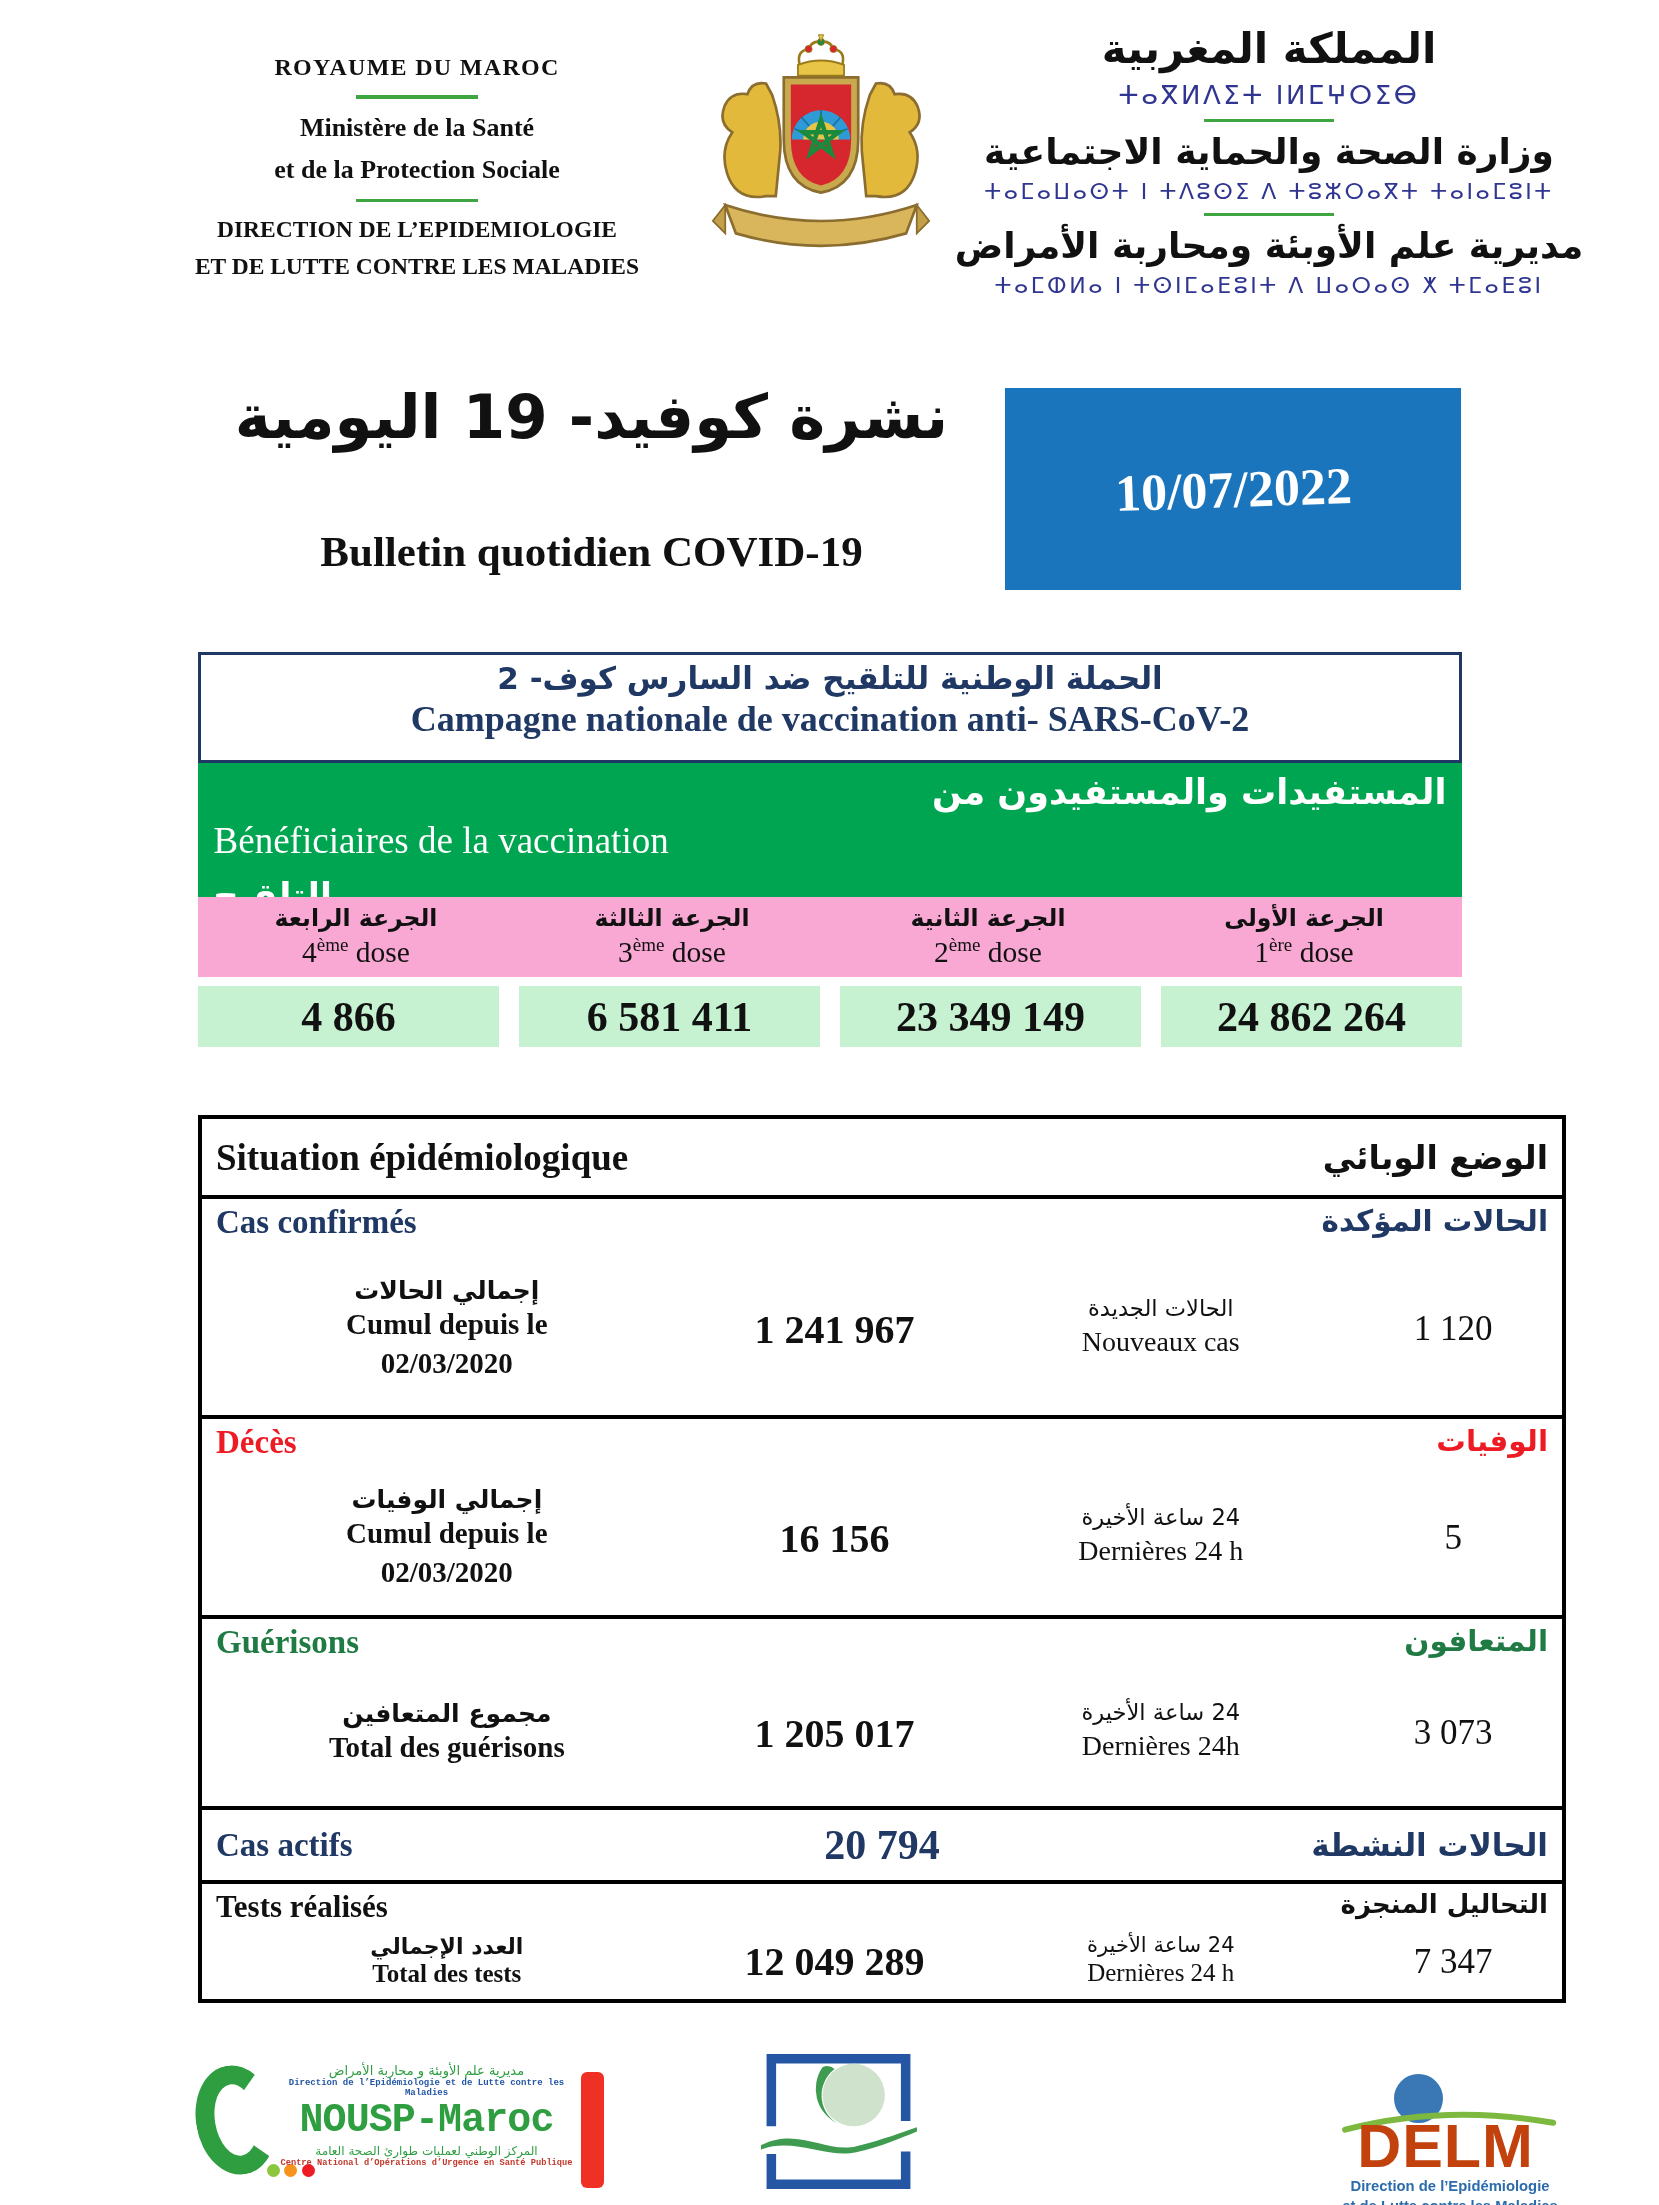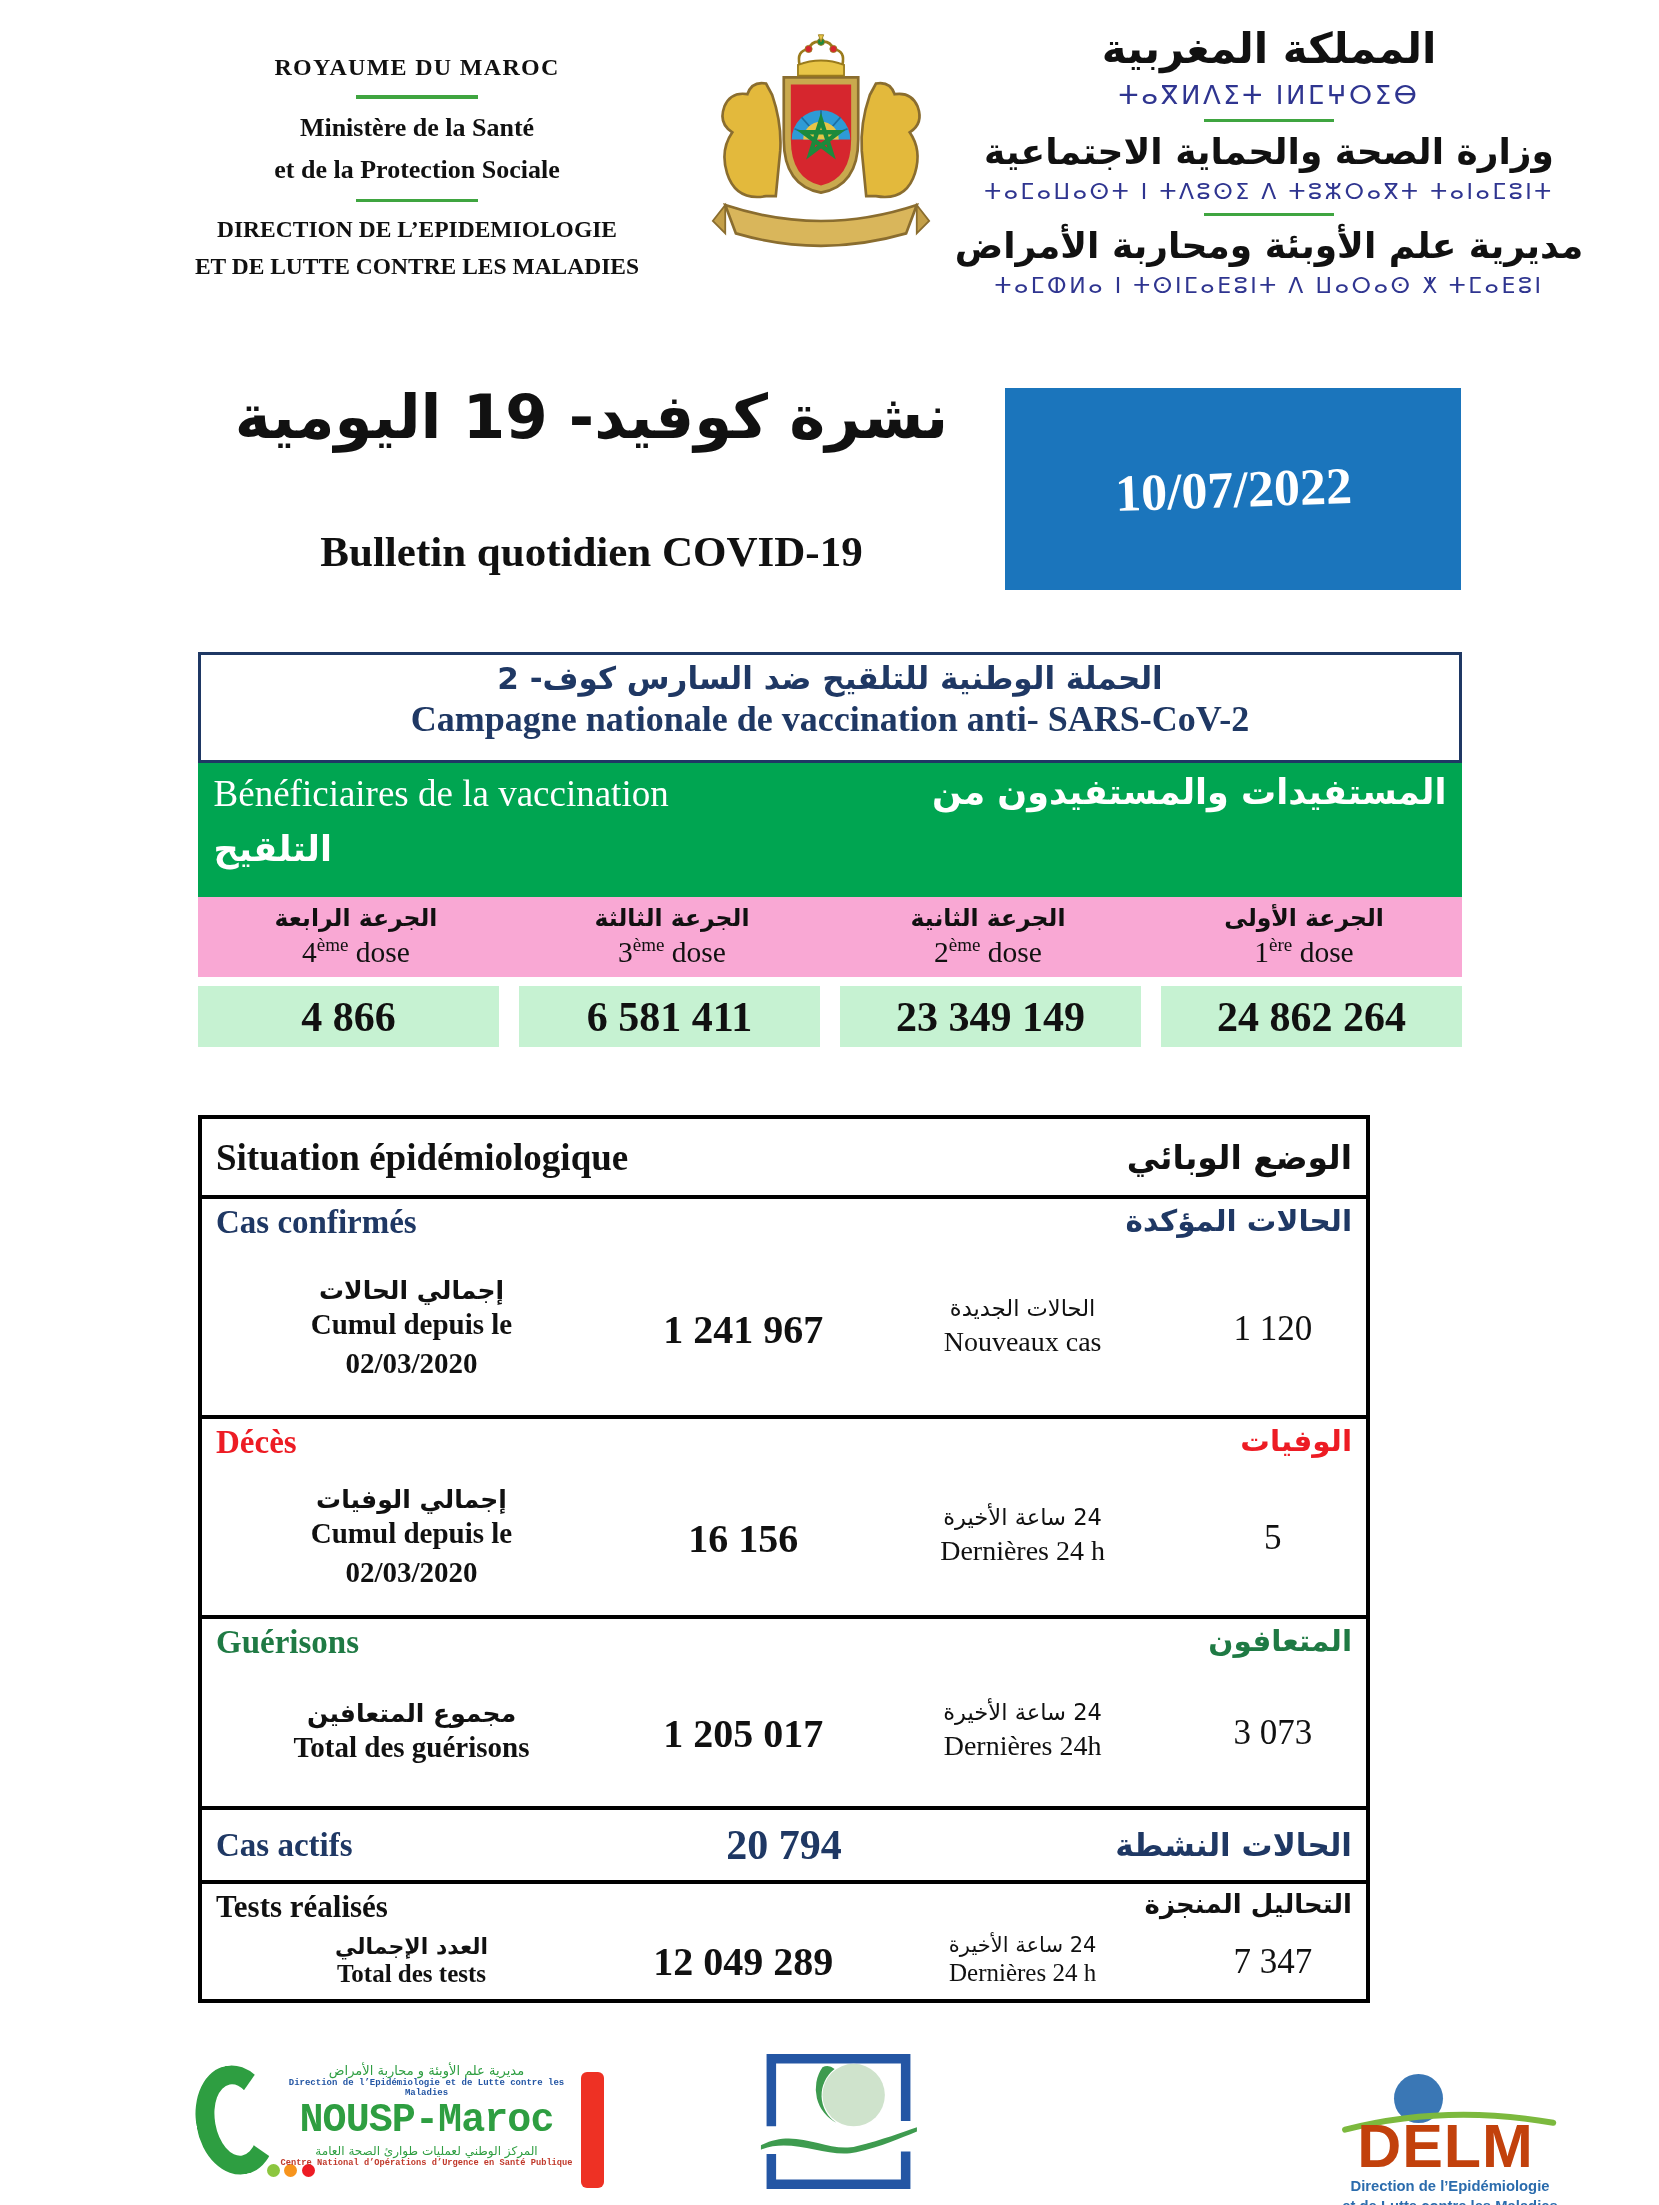--- a/index.html
+++ b/index.html
@@ -30,33 +30,33 @@
   .title-fr{left:183px;top:527px;width:817px;font-size:43px;font-weight:bold;}
   .date-box{left:1005px;top:388px;width:456px;height:202px;background:#1B75BC;display:flex;align-items:center;justify-content:center;}
   .date-box span{color:#fff;font-size:52px;font-weight:bold;transform:rotate(-2deg);font-family:"Liberation Serif",serif;}
 
   
   .camp-box{left:198px;top:652px;width:1264px;height:111px;border:3.5px solid #1F3864;box-sizing:border-box;}
   .camp-ar{font-size:31px;font-weight:bold;color:#1F3864;margin-top:5.2px;}
   .camp-fr{font-size:36px;font-weight:bold;color:#1F3864;margin-top:1.7px;}
   .green-band{left:198px;top:763px;width:1264px;height:134px;background:#00A551;color:#fff;box-sizing:border-box;padding:8.7px 15.6px 0 15.6px;}
   .gb-row1{display:flex;justify-content:space-between;align-items:flex-start;}
-  .gb-fr{font-size:37px;}
+  .gb-fr{font-size:37px;margin-top:47px;}
   .gb-ar{font-size:35px;font-weight:bold;}
   .gb-ar2{font-size:35px;font-weight:bold;margin-top:14px;text-align:left;}
   .dose-band{left:198px;top:897px;width:1264px;height:80px;background:#f9a8d4;display:flex;}
   .dose-col{flex:1;text-align:center;}
   .dose-ar{font-size:23.5px;font-weight:bold;margin-top:7px;}
   .dose-fr{font-size:29.5px;margin-top:1.7px;}
   .dose-fr sup{font-size:19px;}
   .num-row{left:198px;top:986px;width:1264px;height:61px;display:flex;gap:20px;}
   .num-cell{flex:1;background:#C6F2D2;display:flex;align-items:center;justify-content:center;font-size:42px;font-weight:bold;}
 
   
-  .epi{left:198px;top:1115px;width:1172px;height:888px;border:4.3px solid #000;box-sizing:border-box;background:#fff;}
+  .epi{left:198px;top:1115px;width:1368px;height:888px;border:4.3px solid #000;box-sizing:border-box;background:#fff;}
   .epi-row{border-bottom:4.3px solid #000;box-sizing:border-box;position:relative;}
   .epi-head{height:80px;display:flex;justify-content:space-between;align-items:center;padding:0 14px;}
   .epi-head .f{font-size:37px;font-weight:bold;}
   .epi-head .a{font-size:33px;font-weight:bold;margin-left:16px;}
   .sec-head{display:flex;justify-content:space-between;align-items:flex-start;padding:5.2px 14px 0 14px;}
   .sec-head .f{font-size:33px;font-weight:bold;}
   .sec-head .a{font-size:29.5px;font-weight:bold;}
   .datagrid{position:absolute;left:0;right:0;bottom:5.2px;display:grid;grid-template-columns:36% 21% 27% 16%;}
   .dg-col{display:flex;flex-direction:column;justify-content:center;align-items:center;text-align:center;}
   .lbl-ar-b{font-size:25px;font-weight:bold;}

